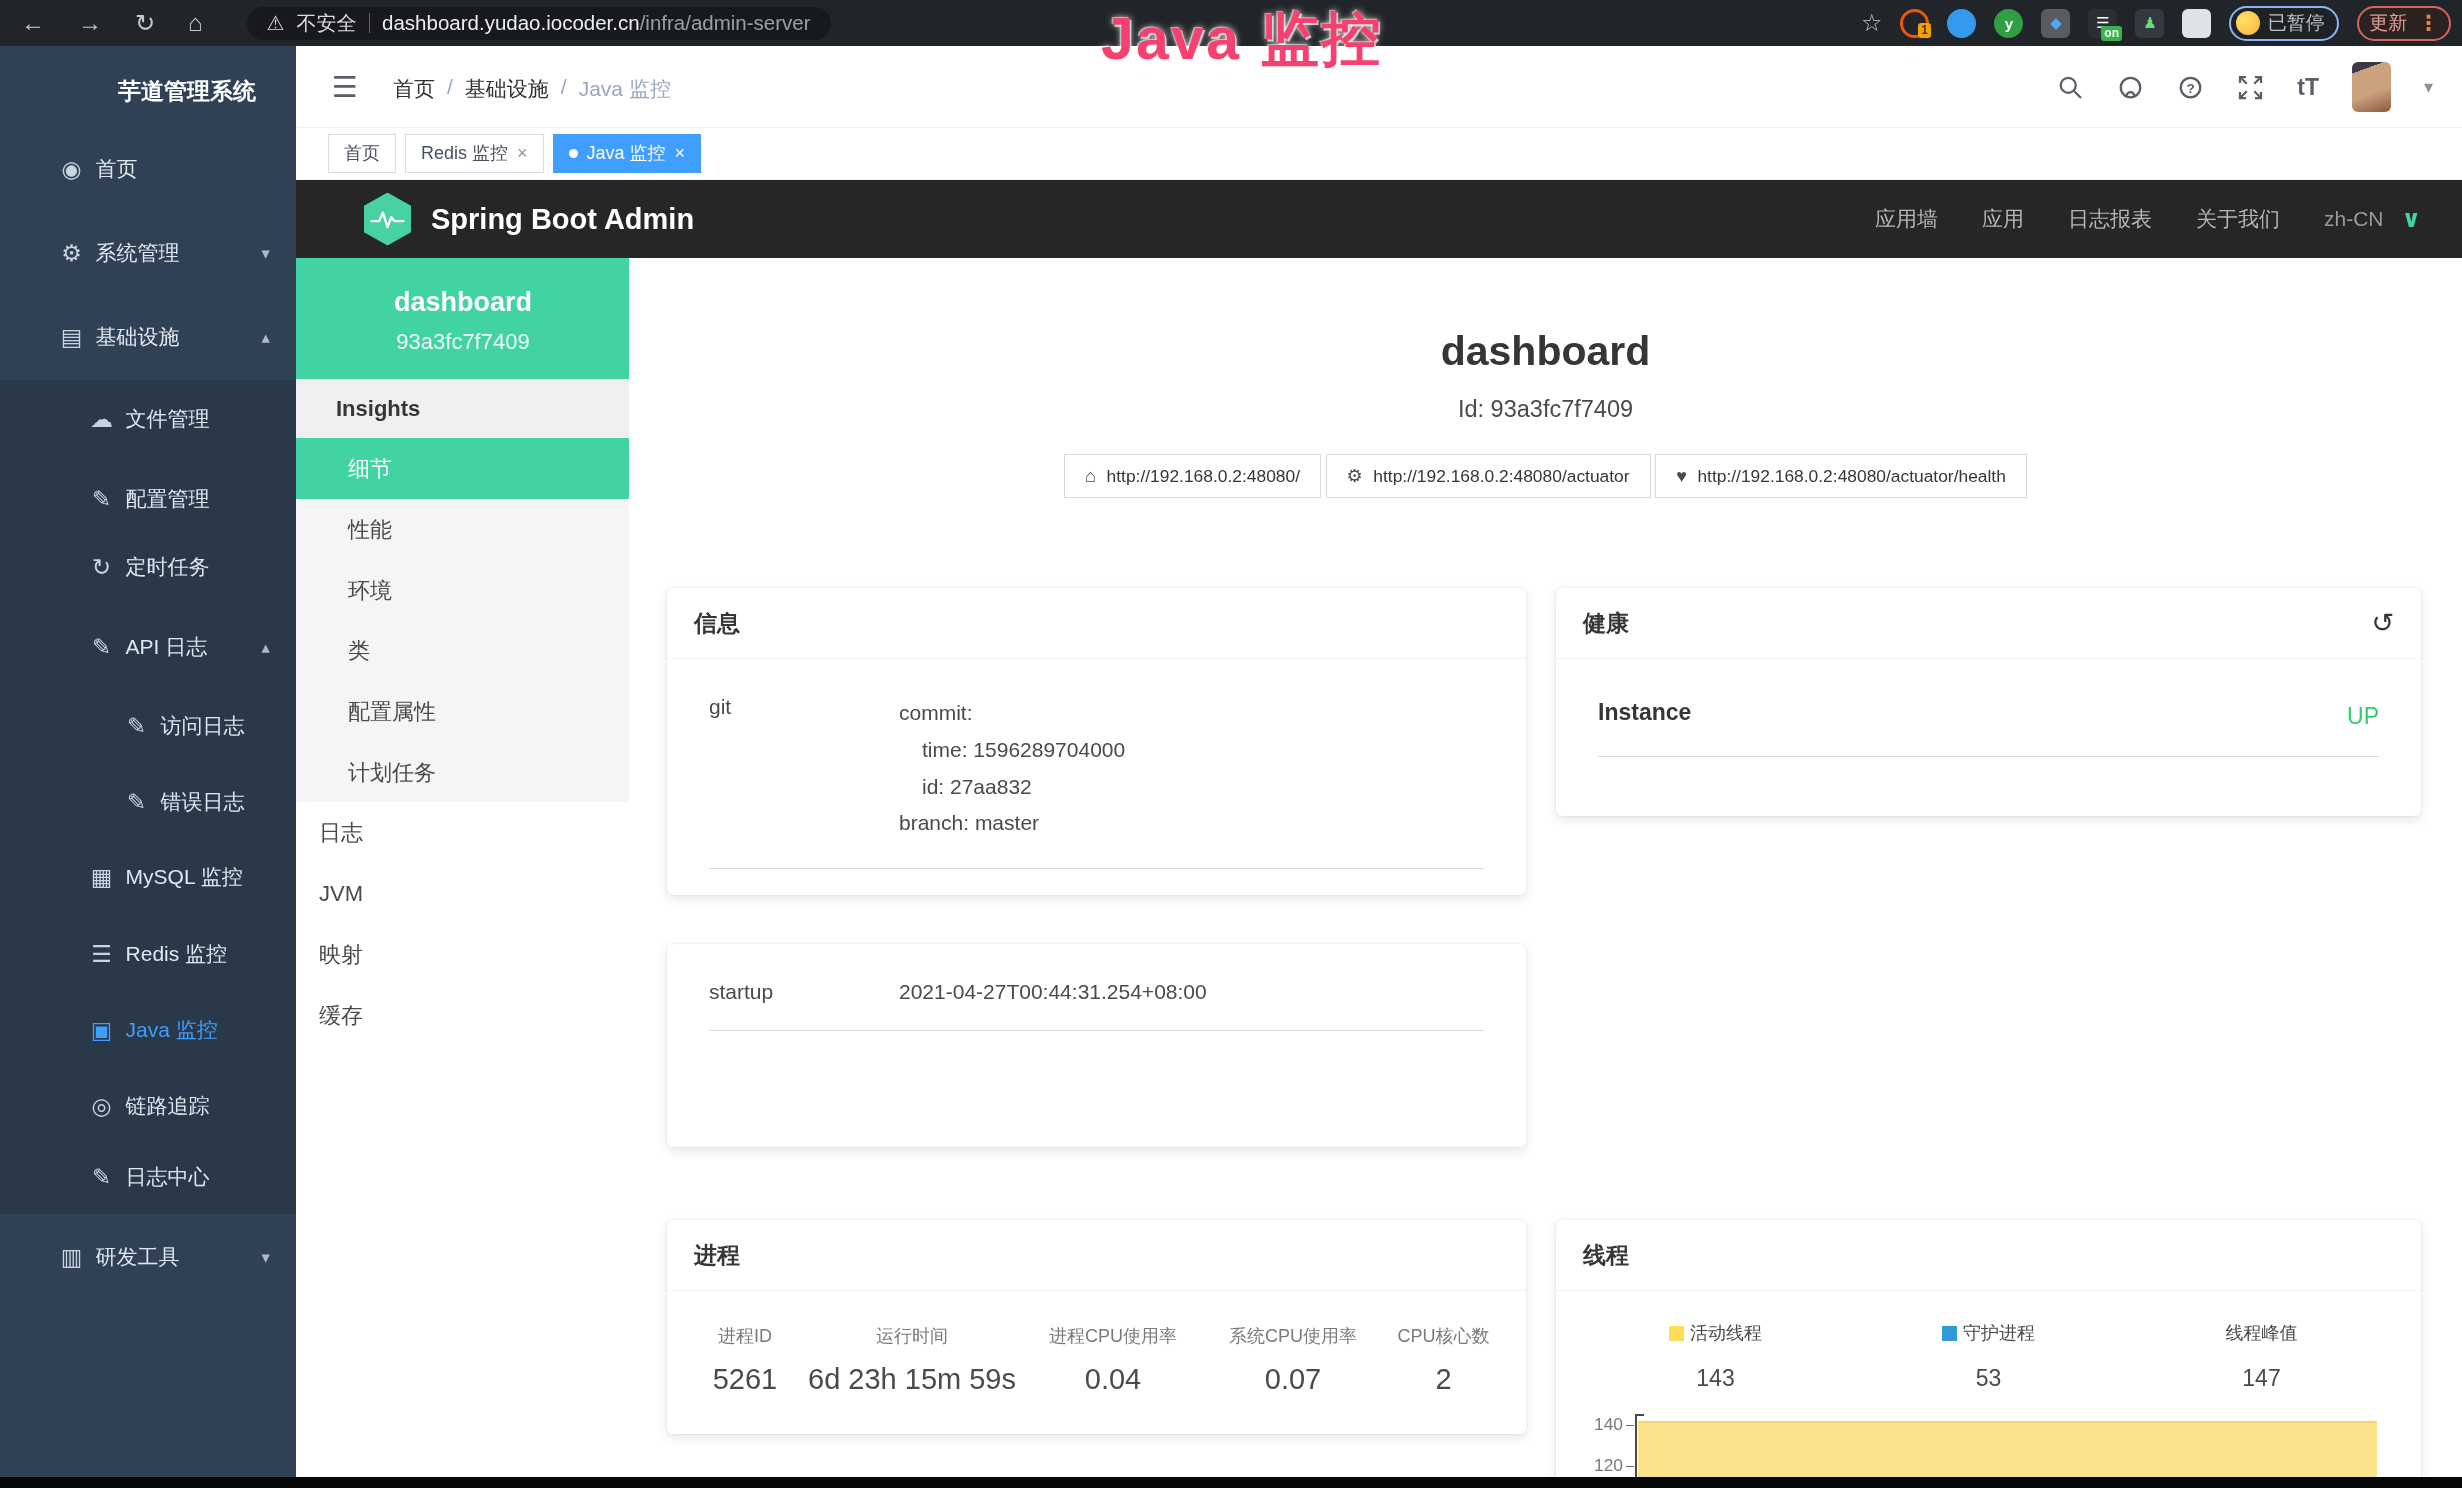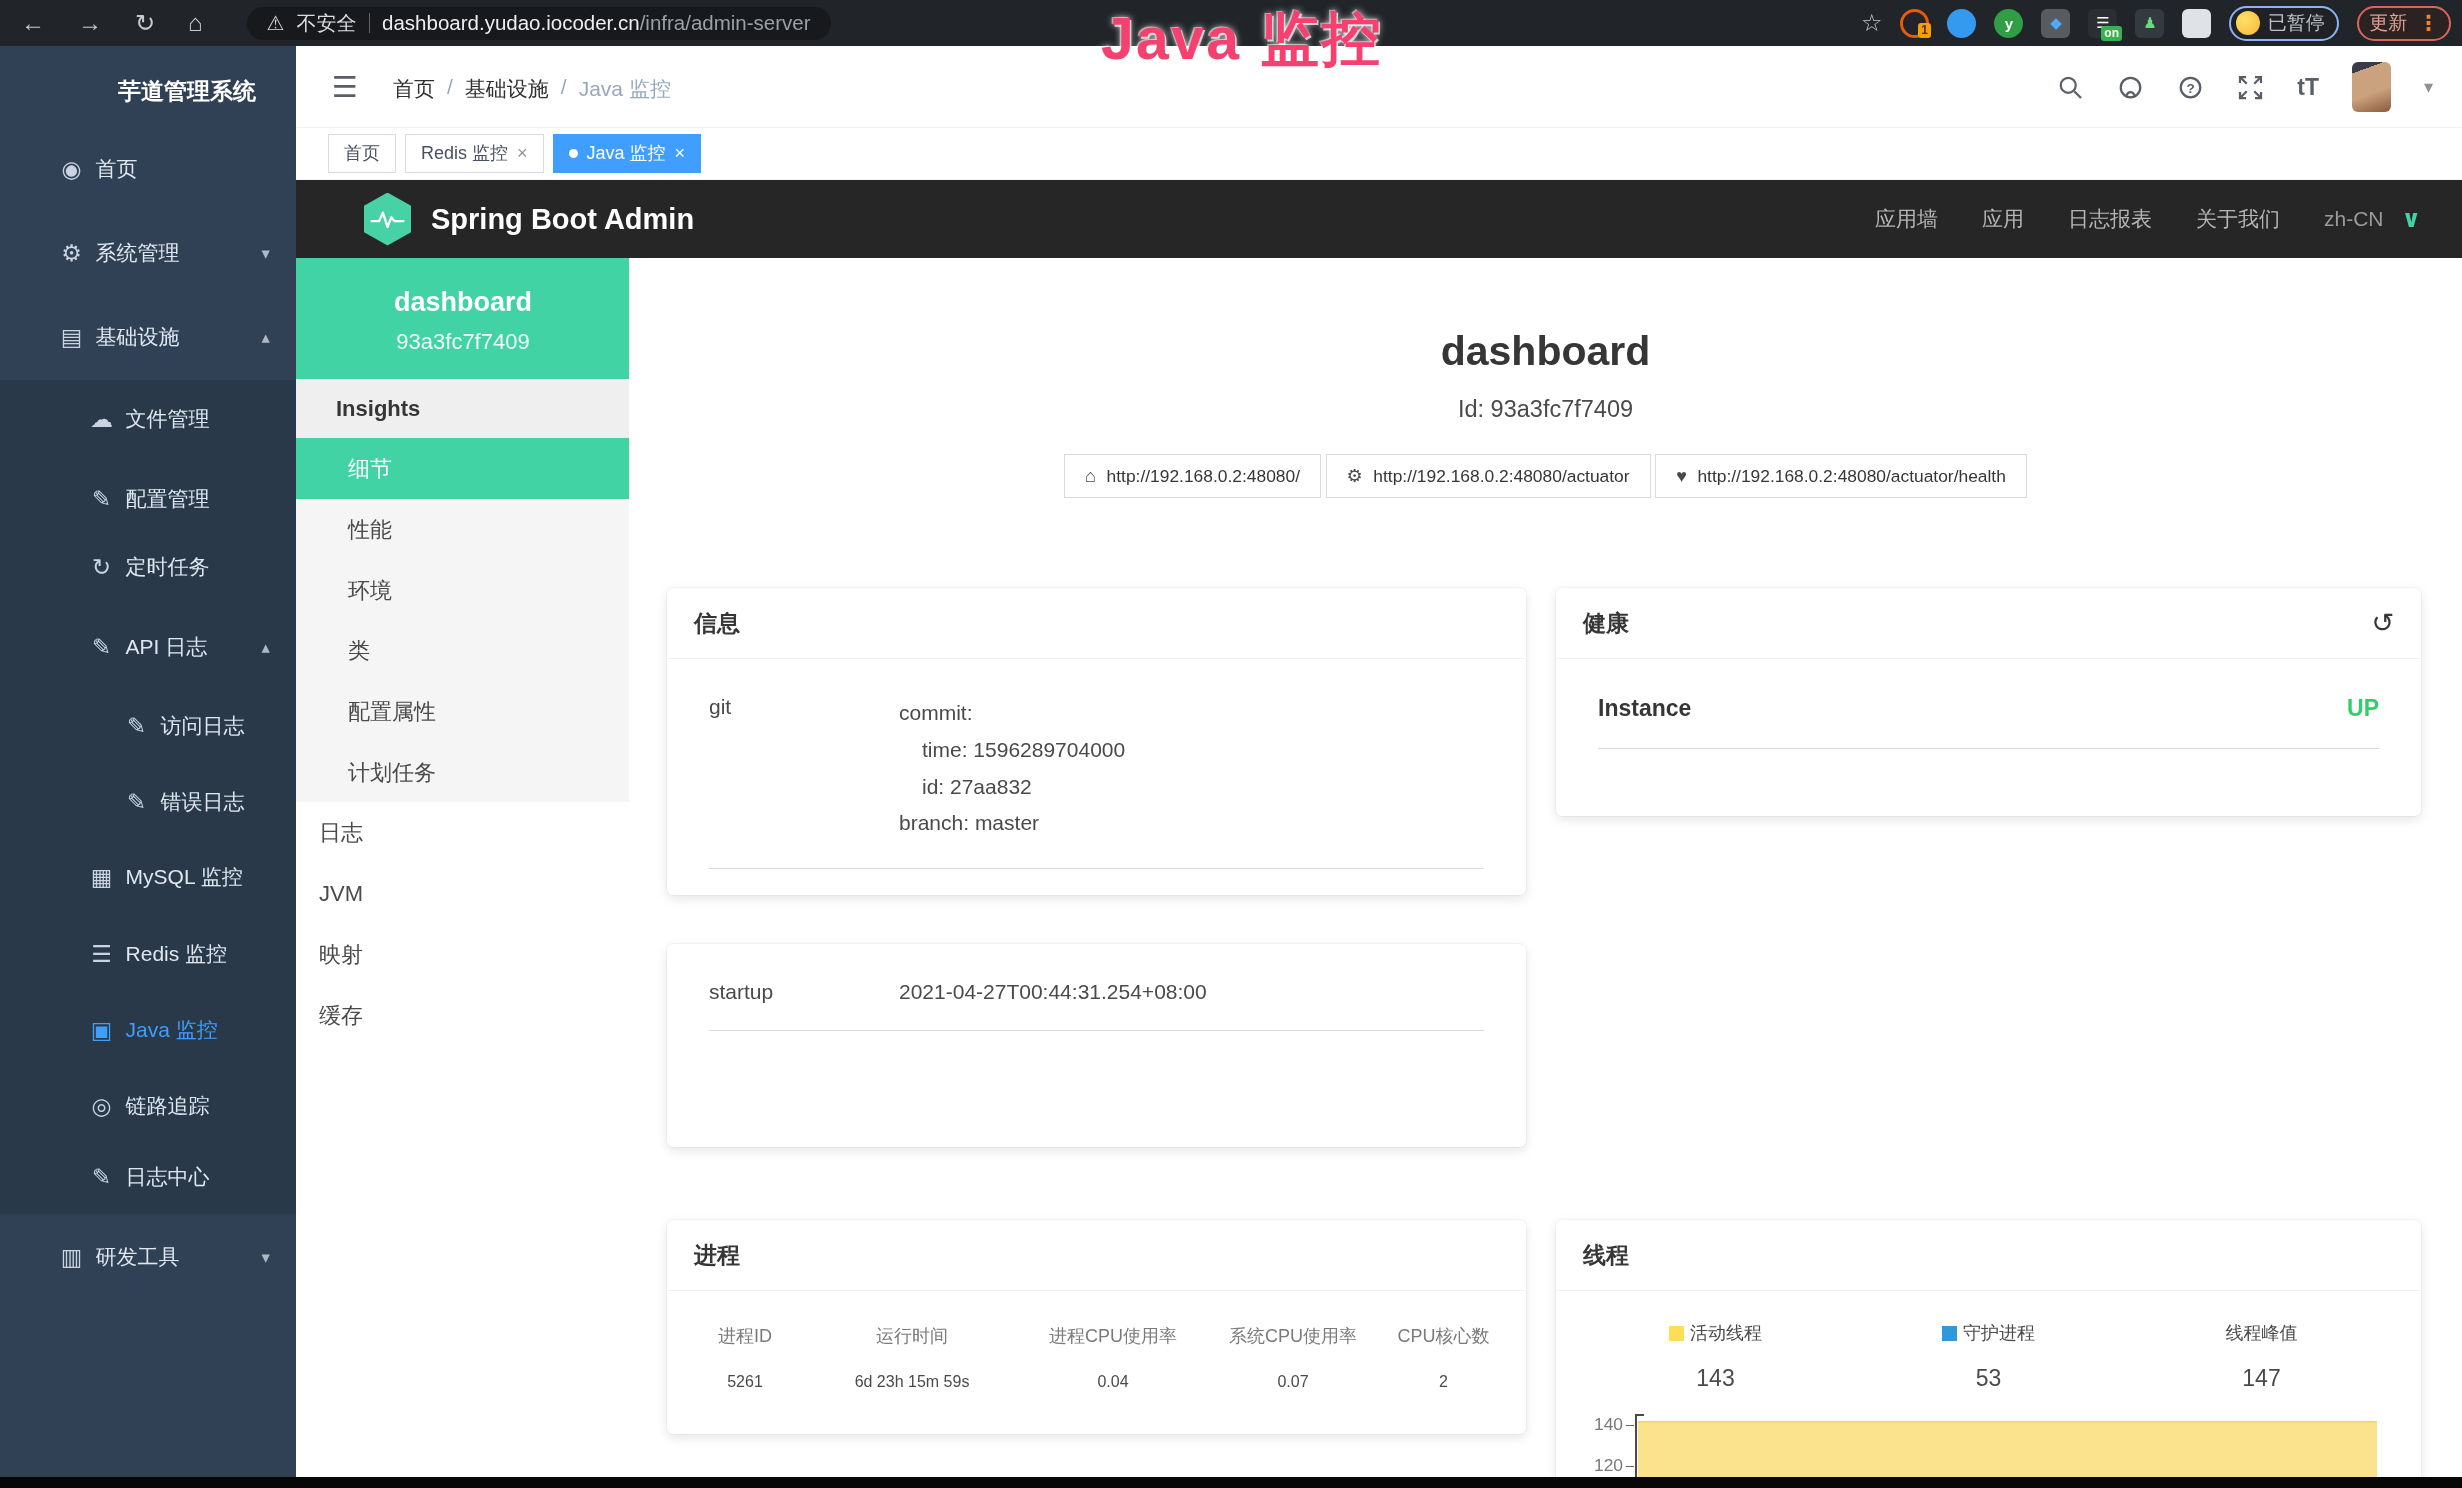--- a/index.html
+++ b/index.html
@@ -100,25 +100,25 @@
   .card-head { height:71px; display:flex; align-items:center; justify-content:space-between; padding:0 27px; font-size:23px; font-weight:bold; color:#363636; border-bottom:1.5px solid #f1f1f1; }
   .hist-ic { font-size:27px; font-weight:normal; color:#363636; }
   .card-body { padding:36px 42px 0 42px; }
   .kv-row { display:flex; font-size:21px; color:#4a4a4a; }
   .kv-key { width:190px; flex:none; }
   .kv-lines .ln { line-height:1.75; }
   .kv-lines .indent { padding-left:23px; }
   .row-divider { border-bottom:1.5px solid #dbdbdb; margin-top:26px; }
   .health-row { display:flex; justify-content:space-between; align-items:center; font-size:23px; }
   .health-label { color:#363636; font-weight:bold; }
-  .health-status { font-weight:bold; }
+  .health-status { font-weight:normal;margin-top:8px; }
 
   .proc-grid { display:grid; grid-template-columns:114px 220px 182px 178px 1fr; text-align:center; padding:33px 21px 0 21px; }
   .proc-h { font-size:18px; color:#7a7a7a; }
-  .proc-v { font-size:16px; color:#4a4a4a; margin-top:25px; }
+  .proc-v { font-size:29px; color:#4a4a4a; margin-top:15px; }
 
   .thr-legend { display:grid; grid-template-columns:1fr 1fr 1fr; text-align:center; padding:30px 23px 0 23px; }
   .leg-label { font-size:18px; color:#4a4a4a; display:inline-flex; align-items:center; gap:6px; }
   .leg-sq { width:15px; height:15px; display:inline-block; }
   .leg-val { font-size:23px; color:#4a4a4a; margin-top:20px; }
   .thr-chart { position:relative; margin-top:27px; height:303px; }
   .tick { position:absolute; width:67px; text-align:right; font-size:17.4px; color:#7a7a7a; }
   .tick:after { content:""; position:absolute; right:-10.6px; top:50%; width:7.6px; height:1.5px; background:#666; }
   .axis { position:absolute; left:79px; top:-4.6px; width:1.5px; height:303px; background:#4a4a4a; }
   .axis-hook { position:absolute; left:79px; top:-4.6px; width:9px; height:1.5px; background:#4a4a4a; }

